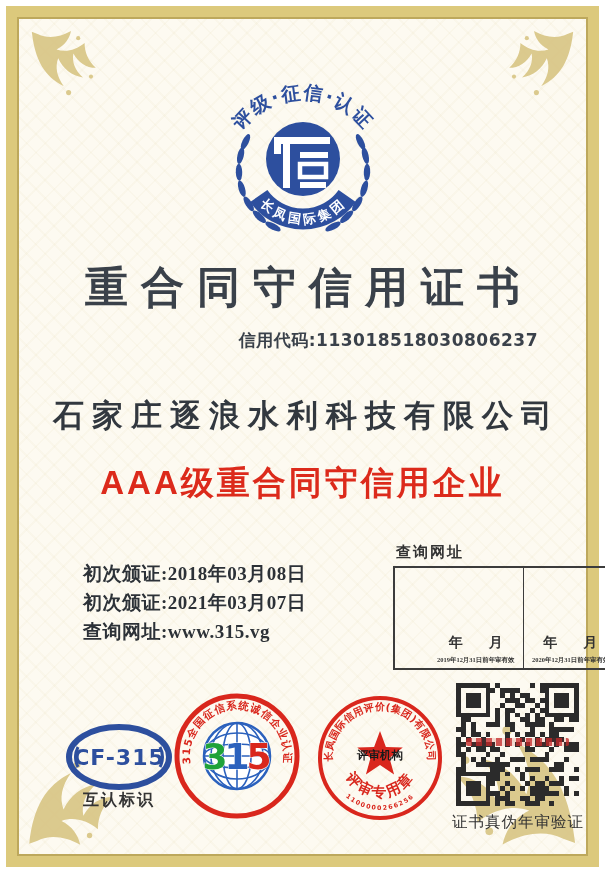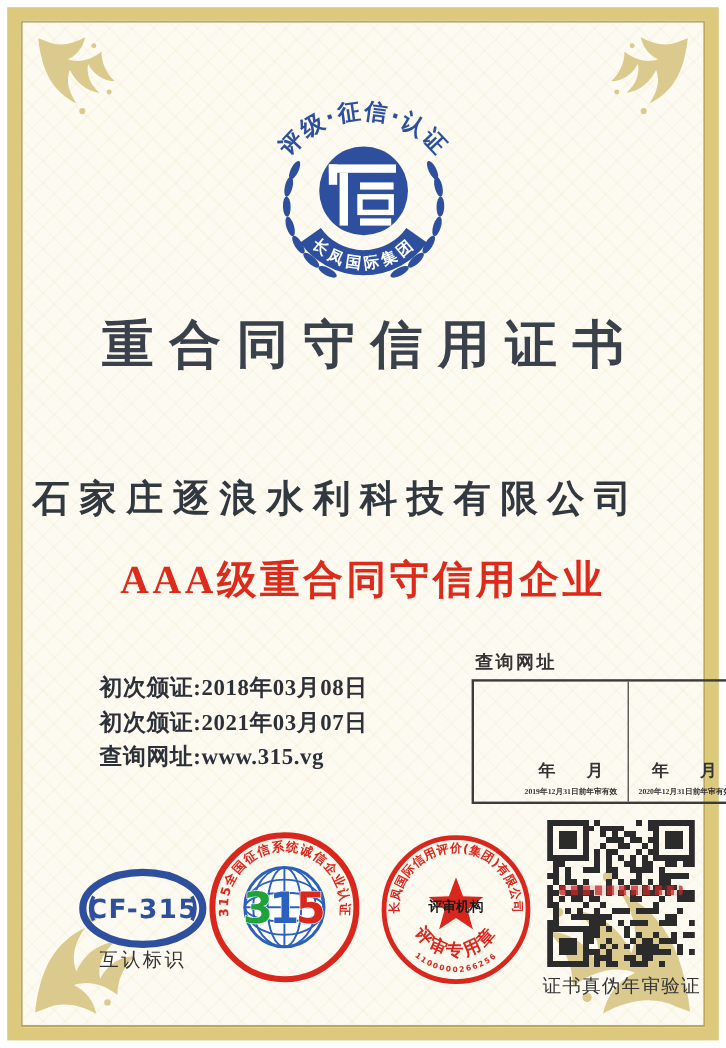--- a/index.html
+++ b/index.html
@@ -15,37 +15,37 @@
       repeating-linear-gradient(-45deg, rgba(214,198,140,.07) 0 2px, transparent 2px 13px);}
   .abs{position:absolute;}
   
   .fl{color:#d8c584;opacity:.9;}
   
   .emblem{left:50%;transform:translateX(-50%);top:56px;}
   
   .title{left:0;right:0;top:240px;text-align:center;font-family:"DejaVu Sans",sans-serif;
     font-size:43px;font-weight:900;color:#3a414a;letter-spacing:13px;white-space:nowrap;text-indent:13px;}
   .credit{right:48px;top:310px;font-family:"DejaVu Sans",sans-serif;font-size:17px;font-weight:700;color:#3a414a;letter-spacing:.5px;}
-  .company{left:0;right:0;top:376px;font-family:"DejaVu Sans",sans-serif;
+  .company{left:0;right:0;top:376px;text-align:center;font-family:"DejaVu Sans",sans-serif;
     font-size:31px;font-weight:900;color:#32383f;letter-spacing:8px;white-space:nowrap;text-indent:8px;}
-  .rating{left:0;right:0;top:442px;text-align:center;font-family:Liberation Serif, serif;
+  .rating{left:0;right:0;top:442px;text-align:center;font-family:Liberation Sans, sans-serif;
     font-size:33px;font-weight:900;color:#dc2a1b;letter-spacing:3px;white-space:nowrap;}
   
   .details{left:64px;top:540px;font-size:19px;font-weight:700;color:#2c3137;line-height:29px;letter-spacing:.5px;}
   
   .ar-title{left:377px;top:524px;font-size:15px;font-weight:700;color:#333;letter-spacing:2px;}
   .ar-box{left:374px;top:547px;width:188px;height:100px;border:2px solid #3c3c3c;display:flex;background:transparent;padding-left:34px;}
   .ar-cell{flex:1;position:relative;}
   .ar-cell + .ar-cell{border-left:1.5px solid #3c3c3c;}
   .ar-ym{position:absolute;left:0;right:0;bottom:16px;text-align:center;font-size:14px;font-weight:700;color:#333;}
   .ar-ym span{display:inline-block;}
   .ar-ym .gap{width:26px;}
   .ar-note{position:absolute;left:0;right:0;bottom:3px;text-align:center;font-size:7px;font-weight:700;color:#333;white-space:nowrap;transform:scale(.92);}
   
-  .cf-caption{left:45px;top:771px;width:110px;text-align:center;font-size:16px;font-weight:400;color:#333;letter-spacing:2px;}
+  .cf-caption{left:45px;top:771px;width:110px;text-align:center;font-size:16px;font-weight:700;color:#333;letter-spacing:2px;}
   .qr-wrap{left:437px;top:664px;width:123px;height:123px;}
   .qr-overlay{position:absolute;left:8%;top:45%;width:84%;height:8px;border-radius:2px;
     background:repeating-linear-gradient(90deg, rgba(196,40,40,.78) 0 6px, rgba(196,40,40,.15) 6px 10px);}
   .qr-caption{left:424px;top:793px;width:150px;text-align:center;font-size:15.5px;font-weight:400;color:#333;letter-spacing:1px;white-space:nowrap;}
   svg text{font-family:"DejaVu Sans",sans-serif;}
 </style>
 </head>
 <body>
 
 <div class="page">
@@ -112,20 +112,21 @@
         <rect x="96" y="62" width="56" height="7"></rect>
         <rect x="96" y="62" width="7" height="17"></rect>
         <rect x="105" y="69" width="7" height="44"></rect>
         <rect x="122" y="77" width="28" height="6"></rect>
         <rect x="122" y="89" width="26" height="13" fill="none" stroke="#ffffff" stroke-width="4.5"></rect>
         <rect x="122" y="107" width="26" height="6"></rect>
       </g>
     </svg>
 
     <div class="abs title">重合同守信用证书</div>
+    <div class="abs credit">信用代码:113018518030806237</div>
     <div class="abs company">石家庄逐浪水利科技有限公司</div>
     <div class="abs rating">AAA级重合同守信用企业</div>
 
     <div class="abs details">
       <div>初次颁证:2018年03月08日</div>
       <div>初次颁证:2021年03月07日</div>
       <div>查询网址:www.315.vg</div>
     </div>
 
     <div class="abs ar-title">查询网址</div>

